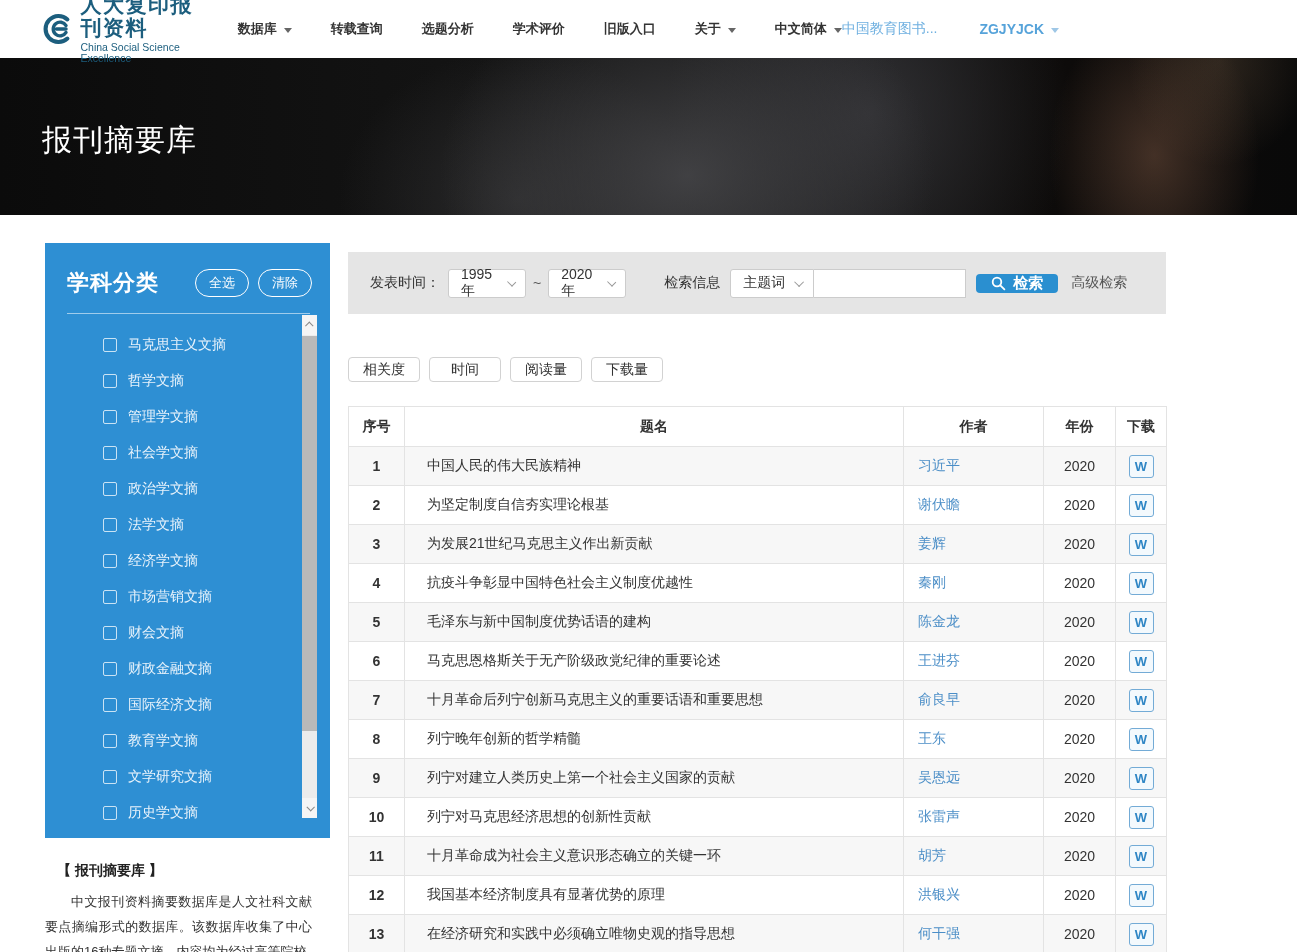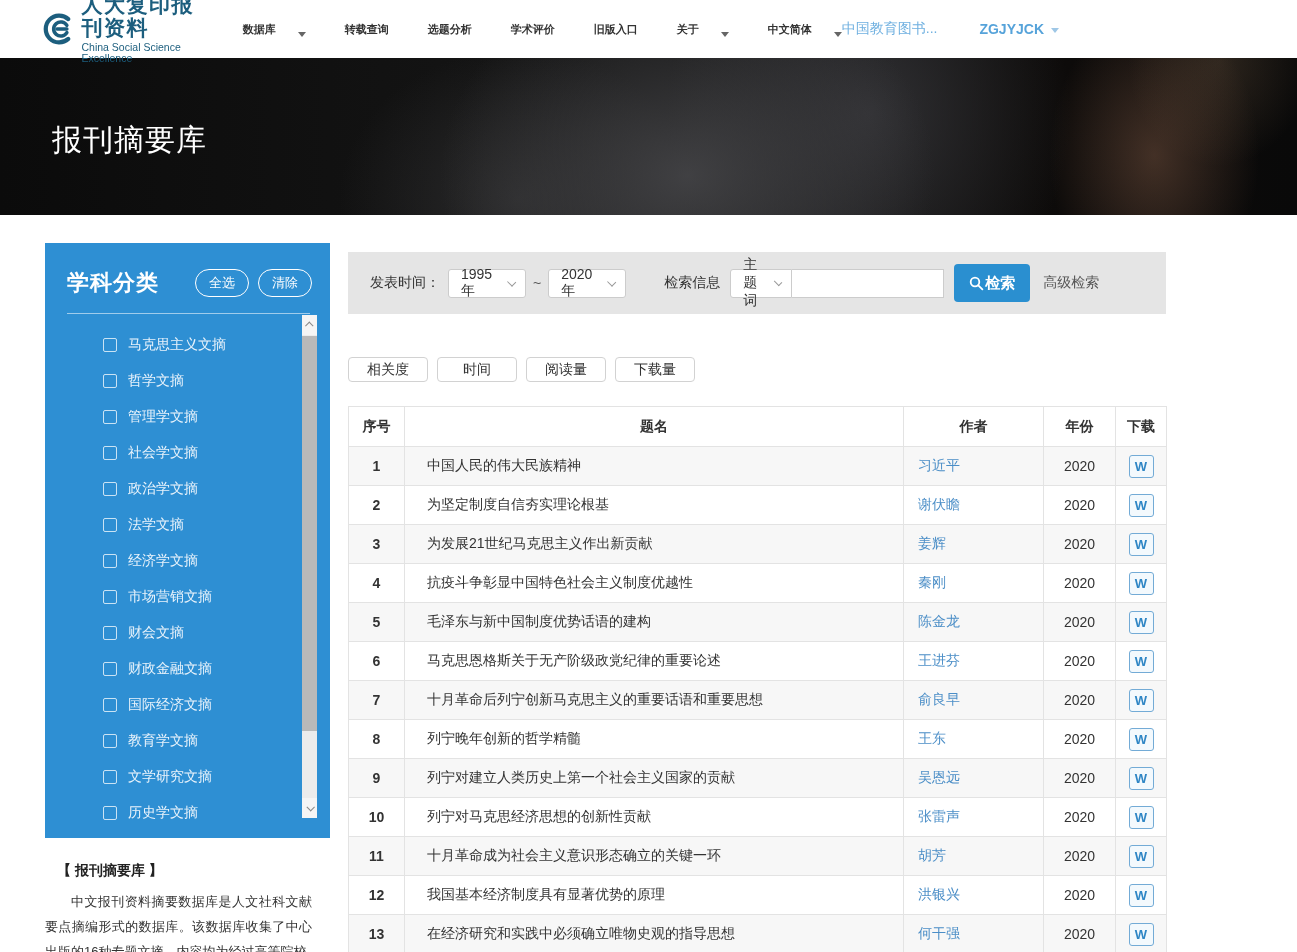--- a/index.html
+++ b/index.html
@@ -10,41 +10,41 @@
   }
 
   
   .navbar { position:absolute; top:0; left:0; width:1167px; height:58px;
     background:#fff; display:flex; align-items:center; z-index:5; }
   .logo { margin-left:40px; display:flex; align-items:center; gap:9px; cursor:pointer; }
   .logo-txt { display:flex; flex-direction:column; line-height:1.1; }
   .logo-cn { font-size:21px; font-weight:700; color:#1c5e7e; letter-spacing:1.5px; }
   .logo-en { font-size:10.5px; color:#1c5e7e; margin-top:2px; }
   .nav-menu { display:flex; align-items:center; margin-left:34px; gap:39px; }
-  .nav-item { font-size:11px; font-weight:700; color:#333; display:flex;
-    align-items:flex-end; gap:22px; cursor:pointer; white-space:nowrap; }
+  .nav-item { font-size:13px; font-weight:700; color:#333; display:flex;
+    align-items:center; gap:7px; cursor:pointer; white-space:nowrap; }
   .caret { width:0; height:0; border-left:4px solid transparent;
     border-right:4px solid transparent; border-top:5px solid #666; margin-top:2px; }
   .nav-right { margin-left:auto; margin-right:108px; display:flex; align-items:center; gap:42px; }
   .acct-link { font-size:14px; color:#6fb0e0; display:flex; align-items:center; gap:7px;
     cursor:pointer; white-space:nowrap; }
   .acct-link:last-child { font-weight:700; color:#56a3da; }
   .acct-link .caret { border-top-color:#9ec7e6; }
 
   
   .hero { position:absolute; top:58px; left:0; width:1297px; height:157px;
     background:
       radial-gradient(ellipse 150px 210px at 89% 62%, rgba(150,105,80,0.40), transparent 70%),
       radial-gradient(ellipse 130px 150px at 94% 2%,  rgba(125,100,75,0.30), transparent 70%),
       radial-gradient(ellipse 330px 280px at 53% 75%, rgba(72,72,75,0.85), transparent 75%),
       radial-gradient(ellipse 280px 320px at 67% 35%, rgba(56,56,60,0.80), transparent 72%),
       radial-gradient(ellipse 240px 200px at 40% 90%, rgba(60,60,62,0.55), transparent 75%),
       linear-gradient(90deg,#0b0b0b 0%,#141414 38%,#121212 62%,#0d0b0a 82%,#090909 100%);
   }
-  .hero-title { position:absolute; left:52px; top:62px; font-size:30px;
+  .hero-title { position:absolute; left:42px; top:62px; font-size:30px;
     font-weight:500; color:#fff; letter-spacing:1px; }
 
   
   .sidebar { position:absolute; left:45px; top:243px; width:285px; height:595px;
     background:#2e8fd3; }
   .side-head { display:flex; align-items:center; padding:25px 18px 0 22px; }
   .side-title { flex:1; font-size:22px; font-weight:600; color:#fff; letter-spacing:1px; }
   .side-btn { border:1px solid #fff; background:transparent; color:#fff;
     border-radius:14px; font-size:13px; padding:4px 13px; margin-left:9px;
     cursor:pointer; font-family:inherit; }
@@ -78,31 +78,31 @@
     background:#e5e5e5; display:flex; align-items:center; padding-left:22px; }
   .s-label { font-size:14px; color:#333; white-space:nowrap; }
   .fselect { height:29px; background:#fff; border:1px solid #ccc; border-radius:3px;
     display:flex; align-items:center; justify-content:space-between;
     padding:0 9px 0 12px; font-size:14px; color:#333; cursor:pointer; }
   .fselect .vchev { width:7px; height:7px; border-left:1.5px solid #999;
     border-bottom:1.5px solid #999; transform:rotate(-45deg) translateY(-2px); margin-left:8px; }
   .sel-year { width:78px; margin-left:8px; }
   .tilde { margin:0 7px; color:#555; font-size:14px; }
   .lbl-info { margin-left:38px; }
-  .sel-field { width:62px; margin-left:10px; border-radius:3px 0 0 3px;font-family:Liberation Serif, serif; }
+  .sel-field { width:84px; margin-left:10px; border-radius:3px 0 0 3px;font-family:Liberation Serif, serif; }
   .search-input { width:152px; height:29px; border:1px solid #ccc; border-left:none;
     background:#fff; outline:none; font-size:14px; padding:0 8px; font-family:inherit; }
-  .search-btn { margin-left:10px; height:38px; padding:0 15px; background:#2a8fd0;
+  .search-btn { margin-left:10px; height:19px; padding:0 15px; background:#2a8fd0;
     border:none; border-radius:4px; color:#fff; font-size:15px; font-weight:700;
-    display:flex; align-items:center; gap:1px; cursor:pointer; font-family:inherit; }
+    display:flex; align-items:center; gap:7px; cursor:pointer; font-family:inherit; }
   .adv-link { margin-left:13px; font-size:14px; color:#555; cursor:pointer; }
 
   
   .sorts { position:absolute; left:348px; top:357px; display:flex; gap:9px; }
-  .sort-btn { width:80px; height:25px; background:#fff; border:1px solid #d2d2d2;
+  .sort-btn { width:72px; height:25px; background:#fff; border:1px solid #d2d2d2;
     border-radius:4px; font-size:14px; color:#333; cursor:pointer; font-family:inherit; }
 
   
   .results { position:absolute; left:348px; top:406px; width:818px; }
   table.grid { width:818px; border-collapse:collapse; table-layout:fixed; font-size:14px; }
   .grid th { height:40px; border:1px solid #e3e3e3; font-weight:700; color:#333;
     background:#fff; }
   .grid td { height:39px; border:1px solid #e3e3e3; text-align:center; color:#333;
     overflow:hidden; white-space:nowrap; }
   .grid tr.odd td { background:#f7f7f7; }

